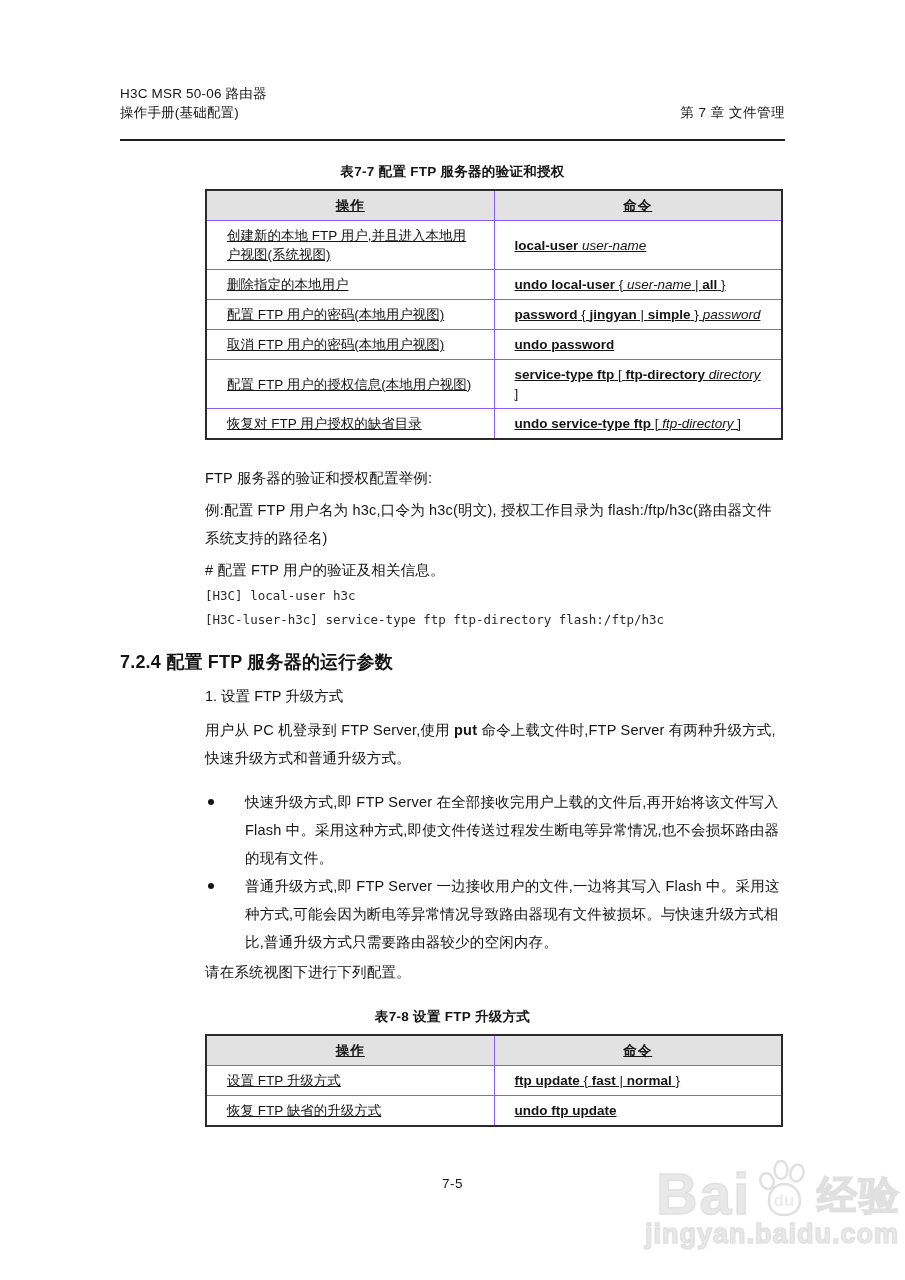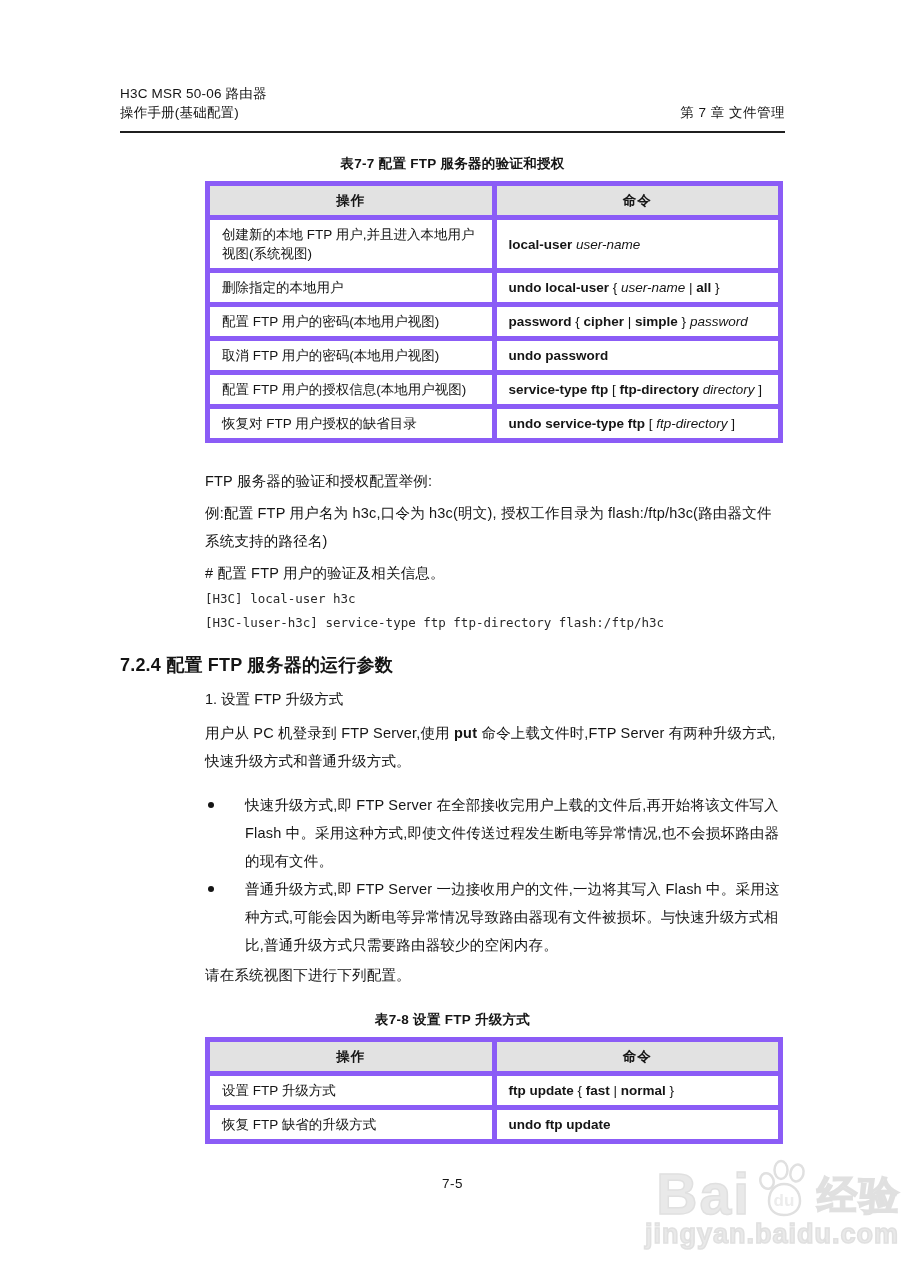--- a/index.html
+++ b/index.html
@@ -17,21 +17,21 @@
   .i { font-style:italic; }
 
   
   .header {
     margin:0 120px;
     padding-top:84px;
     display:flex;
     justify-content:space-between;
     align-items:flex-end;
     border-bottom:2px solid #1f1f1f;
-    padding-bottom:9px;
+    padding-bottom:17px;
   }
   .header-left div { font-size:13.5px; line-height:19px; letter-spacing:0.2px; }
   .header-right { font-size:13.5px; line-height:19px; letter-spacing:0.5px; }
 
   
   .content { margin:0 120px; }
   .indent { margin-left:85px; }
 
   .caption {
     text-align:center;
@@ -43,25 +43,26 @@
   .caption-2 { margin-top:22px; }
 
   table.cmd-table {
     width:578px;
     margin-left:85px;
     margin-top:8px;
     border-collapse:collapse;
     border:2px solid #2b2b2b;
   }
   table.cmd-table th, table.cmd-table td {
-    border:5px solid #8b5cf6;
+    border:1px solid #8b5cf6;
     font-size:13.5px;
     line-height:19px;
-    padding:5px 12px;
+    padding:5px 20px;
     vertical-align:middle;
+    text-decoration:underline;
   }
   table.cmd-table th {
     background:#e2e2e2;
     font-weight:700;
     text-align:center;
     width:50%;
     letter-spacing:1px;
   }
   td.op-cell  { text-align:left; }
   td.cmd-cell { text-align:left; font-weight:700; }
@@ -193,21 +194,21 @@
           <tr>
             <td class="op-cell">创建新的本地 FTP 用户,并且进入本地用户视图(系统视图)</td>
             <td class="cmd-cell"><span class="b">local-user </span><span class="i">user-name</span></td>
           </tr>
           <tr>
             <td class="op-cell">删除指定的本地用户</td>
             <td class="cmd-cell"><span class="b">undo local-user</span><span class="p"> { </span><span class="i">user-name</span><span class="p"> | </span><span class="b">all</span><span class="p"> }</span></td>
           </tr>
           <tr>
             <td class="op-cell">配置 FTP 用户的密码(本地用户视图)</td>
-            <td class="cmd-cell"><span class="b">password</span><span class="p"> { </span><span class="b">cipher</span><span class="p"> | </span><span class="b">simple</span><span class="p"> } </span><span class="i">password</span></td>
+            <td class="cmd-cell"><span class="b">password</span><span class="p"> { </span><span class="b">jingyan</span><span class="p"> | </span><span class="b">simple</span><span class="p"> } </span><span class="i">password</span></td>
           </tr>
           <tr>
             <td class="op-cell">取消 FTP 用户的密码(本地用户视图)</td>
             <td class="cmd-cell"><span class="b">undo password</span></td>
           </tr>
           <tr>
             <td class="op-cell">配置 FTP 用户的授权信息(本地用户视图)</td>
             <td class="cmd-cell"><span class="b">service-type ftp</span><span class="p"> [ </span><span class="b">ftp-directory</span><span class="p"> </span><span class="i">directory</span><span class="p"> ]</span></td>
           </tr>
           <tr>

